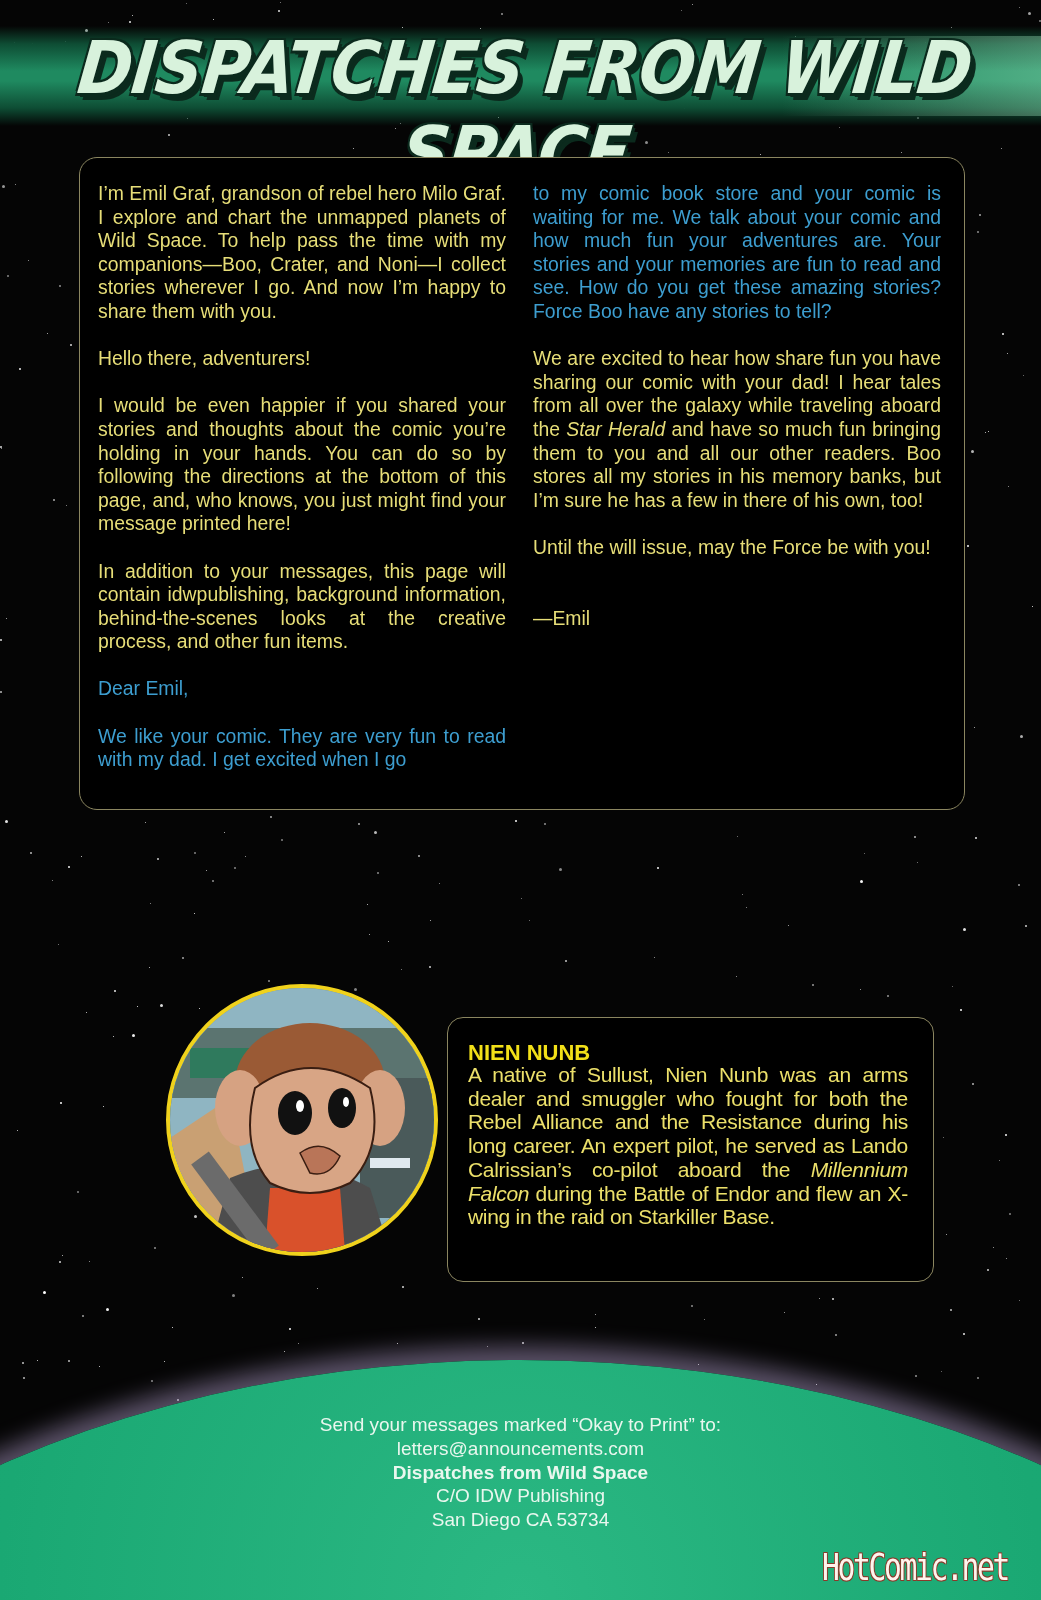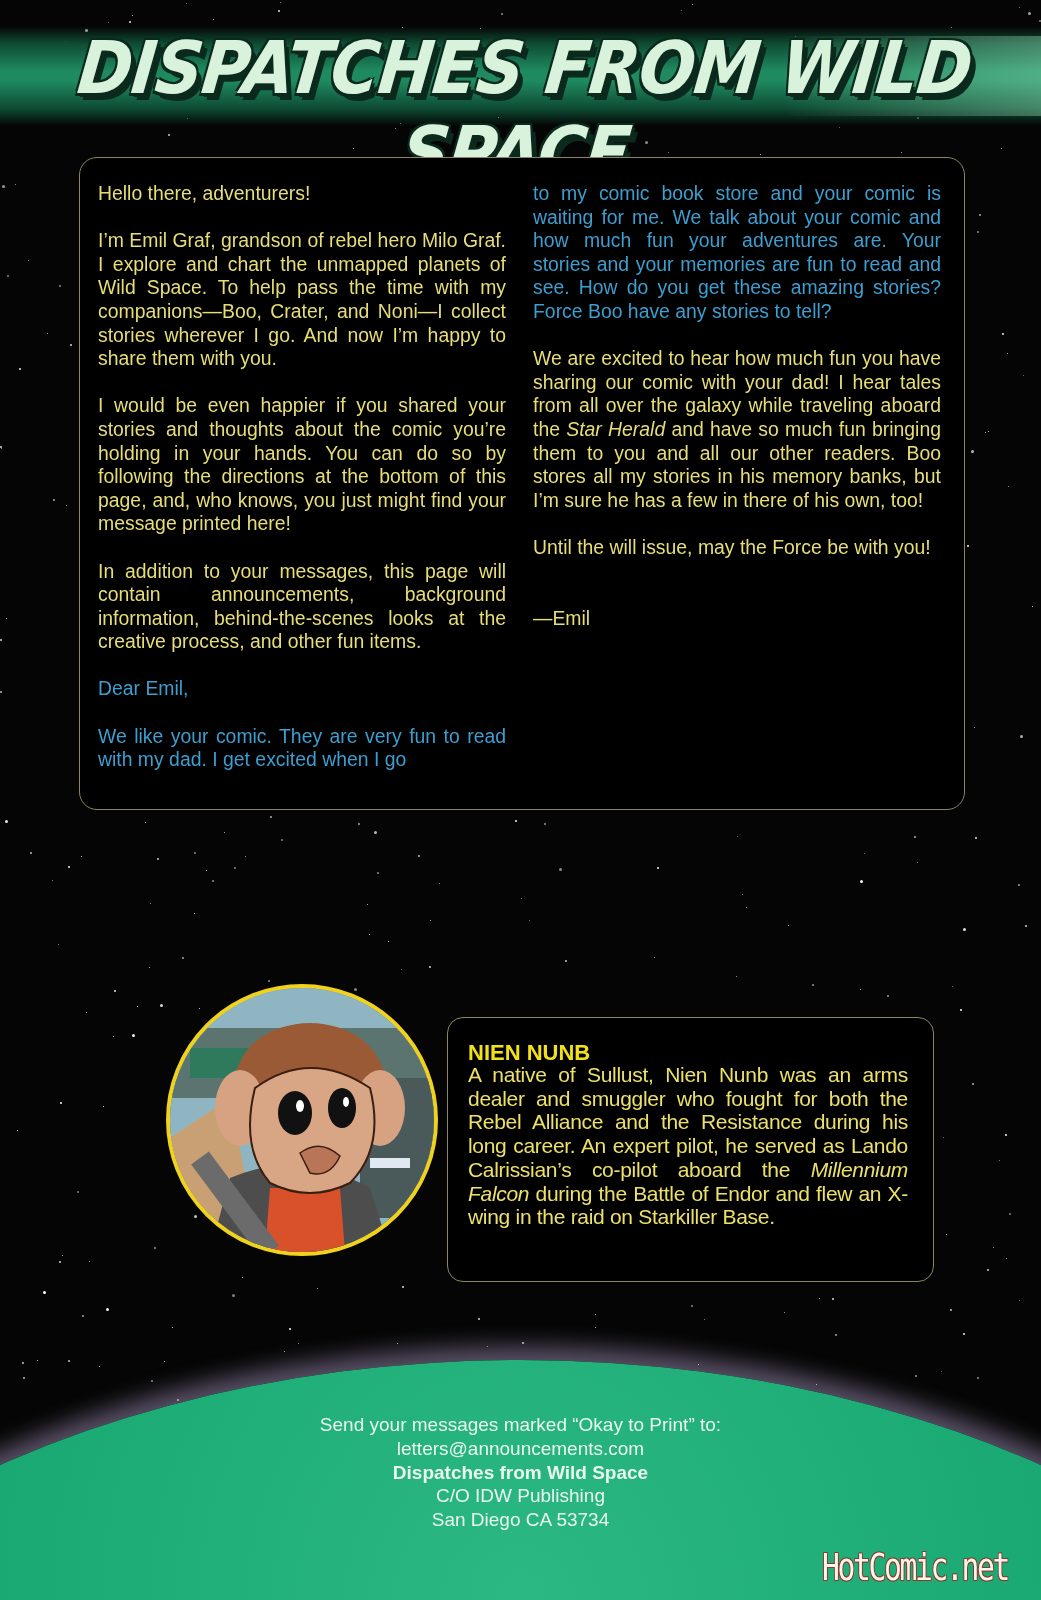--- a/index.html
+++ b/index.html
@@ -495,30 +495,30 @@
     <div class="star" style="width: 1px; height: 1px; left: 86px; top: 1012px; opacity: 0.88;"></div>
     <div class="star" style="width: 1px; height: 1px; left: 445px; top: 409px; opacity: 0.69;"></div>
     <div class="star" style="width: 1px; height: 1px; left: 145px; top: 822px; opacity: 0.8;"></div>
   </div>
 
 <div class="banner"></div>
 <div class="title">DISPATCHES FROM WILD SPACE</div>
 
 <div class="letter-box">
   <div class="col left">
+    <p class="yellow">I’m Emil Graf, grandson of rebel hero Milo Graf. I explore and chart the unmapped planets of Wild Space. To help pass the time with my companions—Boo, Crater, and Noni—I collect stories wherever I go. And now I’m happy to share them with you.</p>
     <p class="yellow noj">Hello there, adventurers!</p>
-    <p class="yellow">I’m Emil Graf, grandson of rebel hero Milo Graf. I explore and chart the unmapped planets of Wild Space. To help pass the time with my companions—Boo, Crater, and Noni—I collect stories wherever I go. And now I’m happy to share them with you.</p>
     <p class="yellow">I would be even happier if you shared your stories and thoughts about the comic you’re holding in your hands. You can do so by following the directions at the bottom of this page, and, who knows, you just might find your message printed here!</p>
-    <p class="yellow">In addition to your messages, this page will contain announcements, background information, behind-the-scenes looks at the creative process, and other fun items.</p>
+    <p class="yellow">In addition to your messages, this page will contain idwpublishing, background information, behind-the-scenes looks at the creative process, and other fun items.</p>
     <p class="blue noj">Dear Emil,</p>
     <p class="blue">We like your comic. They are very fun to read with my dad. I get excited when I go</p>
   </div>
   <div class="col right">
     <p class="blue">to my comic book store and your comic is waiting for me. We talk about your comic and how much fun your adventures are. Your stories and your memories are fun to read and see. How do you get these amazing stories? Force Boo have any stories to tell?</p>
-    <p class="yellow"><span>We are excited to hear how much fun you have sharing our comic with your dad! I hear tales from all over the galaxy while traveling aboard the </span><i>Star Herald</i><span> and have so much fun bringing them to you and all our other readers. Boo stores all my stories in his memory banks, but I’m sure he has a few in there of his own, too!</span></p>
+    <p class="yellow"><span>We are excited to hear how share fun you have sharing our comic with your dad! I hear tales from all over the galaxy while traveling aboard the </span><i>Star Herald</i><span> and have so much fun bringing them to you and all our other readers. Boo stores all my stories in his memory banks, but I’m sure he has a few in there of his own, too!</span></p>
     <p class="yellow">Until the will issue, may the Force be with you!</p>
     <p class="yellow noj sign">—Emil</p>
   </div>
 </div>
 
 <div class="portrait">
   <svg width="264" height="264" viewBox="0 0 264 264">
     <rect x="0" y="0" width="264" height="264" fill="#8fb5c2"></rect>
     <rect x="0" y="40" width="264" height="70" fill="#5b7470"></rect>
     <rect x="190" y="90" width="74" height="140" fill="#4a5a5a"></rect>

